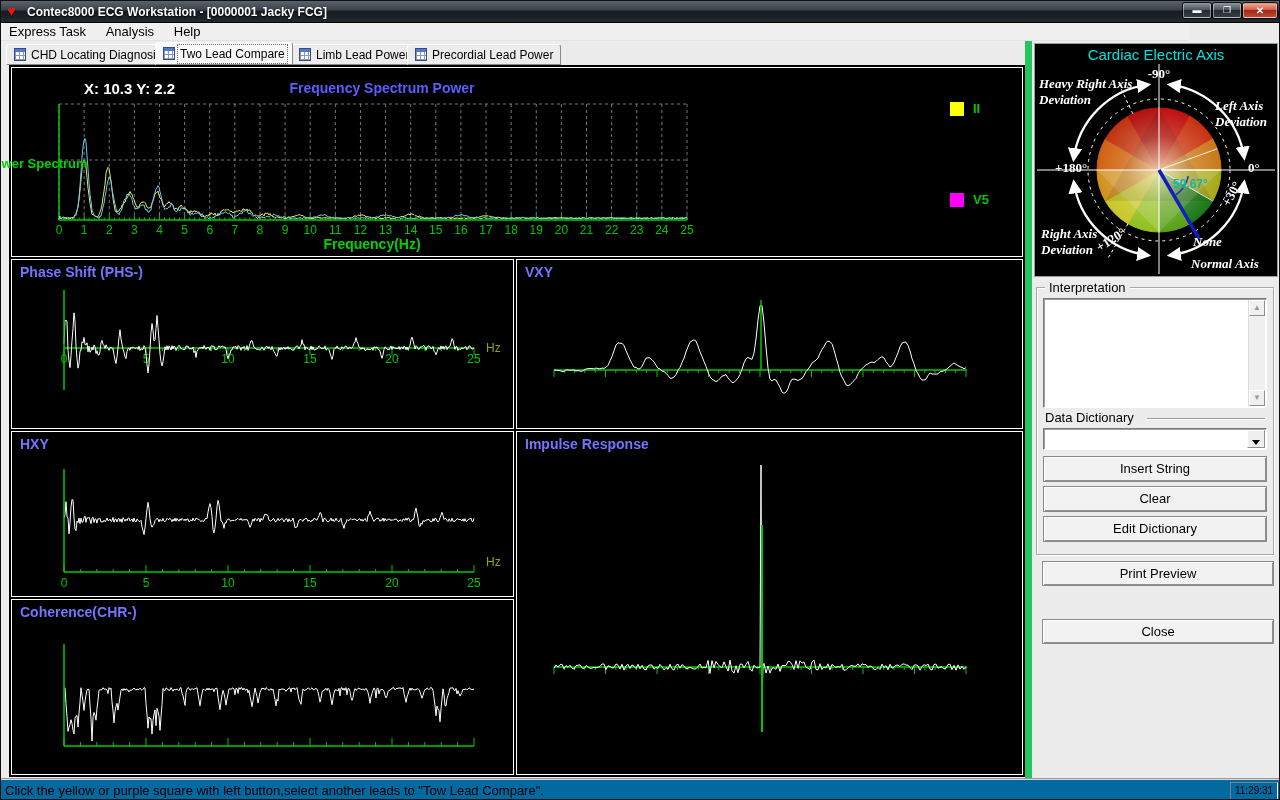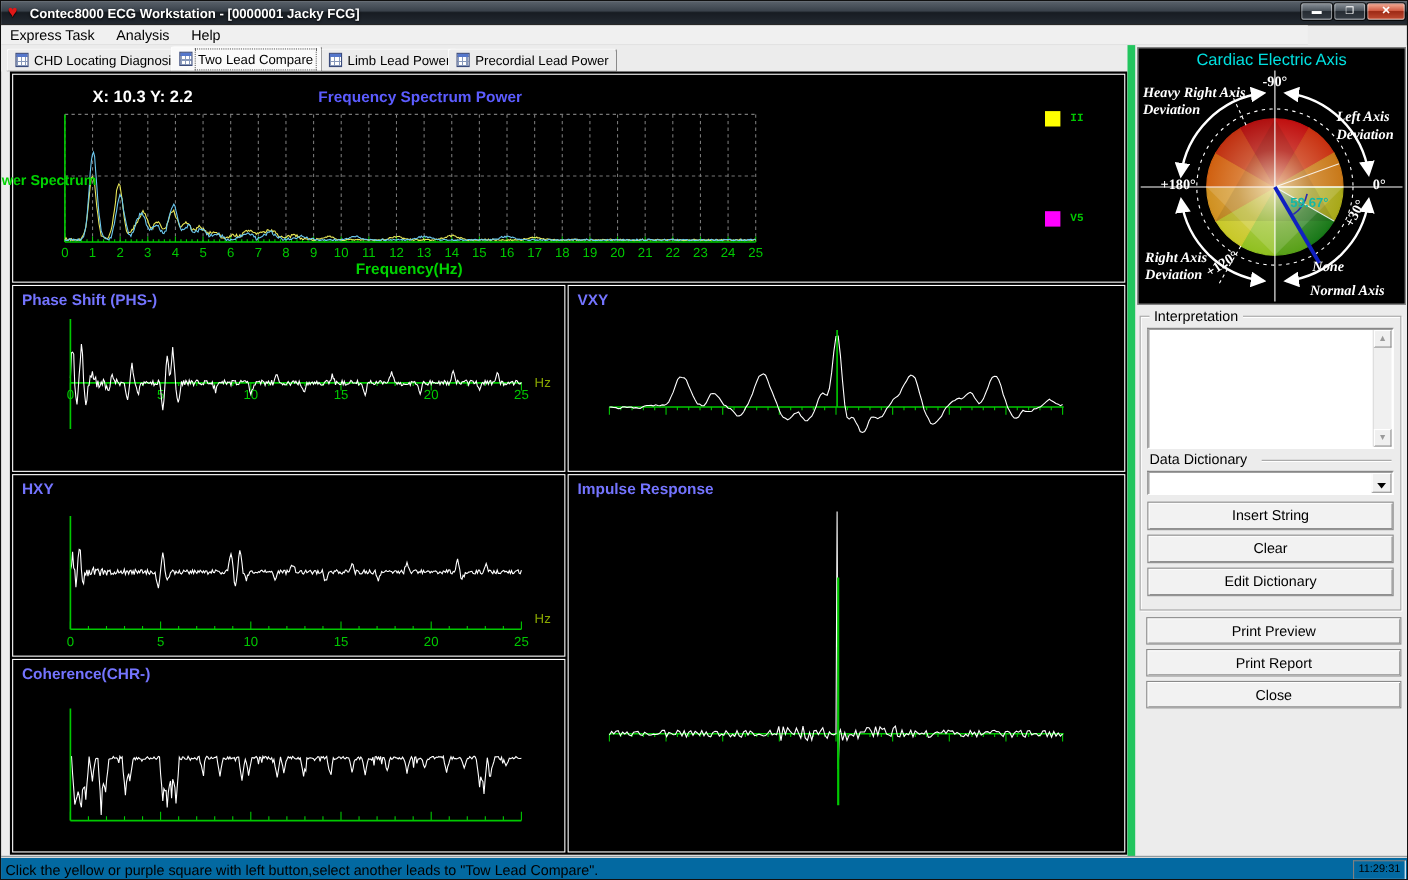--- a/index.html
+++ b/index.html
@@ -44,21 +44,21 @@
   #p-hxy{left:2px;top:366px;width:503px;height:166px;}
   #p-imp{left:507px;top:366px;width:507px;height:344px;}
   #p-coh{left:2px;top:534px;width:503px;height:176px;}
   #freq-title{position:absolute;left:260px;top:12px;width:220px;text-align:center;
     color:#5c5cff;font-size:14px;font-weight:bold;z-index:3;}
   #freq-cross{position:absolute;left:72px;top:12px;color:#fff;font-size:15px;font-weight:bold;z-index:3;}
   #freq-xlabel{position:absolute;left:260px;top:168px;width:200px;text-align:center;
     color:#00d400;font-size:14px;font-weight:bold;z-index:3;}
   .legend-item{position:absolute;display:flex;align-items:center;gap:9px;z-index:3;}
   .legend-swatch{width:14px;height:14px;display:inline-block;}
-  .legend-label{font-family:Liberation Mono, monospace;font-weight:bold;font-size:10px;color:#00c800;}
+  .legend-label{font-family:Liberation Sans, sans-serif;font-weight:bold;font-size:13px;color:#00c800;}
   #pslabel{position:absolute;left:-16px;top:155px;color:#00d400;font-size:13px;font-weight:bold;
     z-index:6;white-space:nowrap;}
   
   #rightpanel{position:absolute;left:1024px;top:40px;width:256px;height:738px;background:#ececec;
     border-left:7px solid #22c55e;}
   #cardiac{position:absolute;left:2px;top:2px;width:244px;height:234px;background:#000;
     border:1px solid #9a9a9a;}
   #cardiac-title{position:absolute;left:0;top:2px;width:100%;text-align:center;color:#00e0e0;
     font-size:15px;z-index:4;}
   .caxis-label{position:absolute;color:#fff;font-family:"Liberation Serif",serif;
@@ -632,21 +632,20 @@
       <div id="dd-combo">
         <span class="combo-value"></span>
         <div class="combo-btn"><span class="arr"></span></div>
       </div>
       <div class="btn" id="btn-insert">Insert String</div>
       <div class="btn" id="btn-clear">Clear</div>
       <div class="btn" id="btn-editdict">Edit Dictionary</div>
     </div>
 
     <div class="btn action" id="btn-preview">Print Preview</div>
-    <div class="btn action" id="btn-report">Print Report</div>
     <div class="btn action" id="btn-close">Close</div>
   </div>
 
   <div id="statusbar">
     <span id="status-msg">Click the yellow or purple square with left button,select another leads to "Tow Lead Compare".</span>
     <span id="status-time">11:29:31</span>
   </div>
 
 </div>
 

